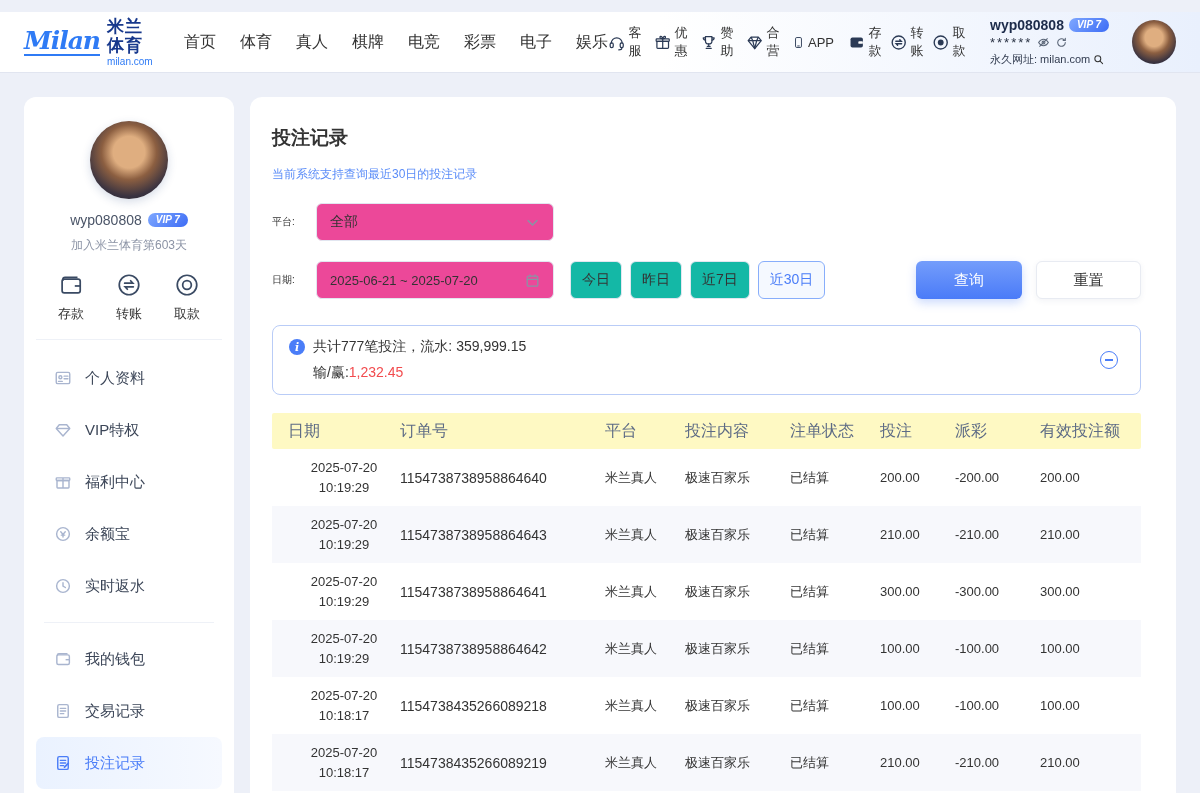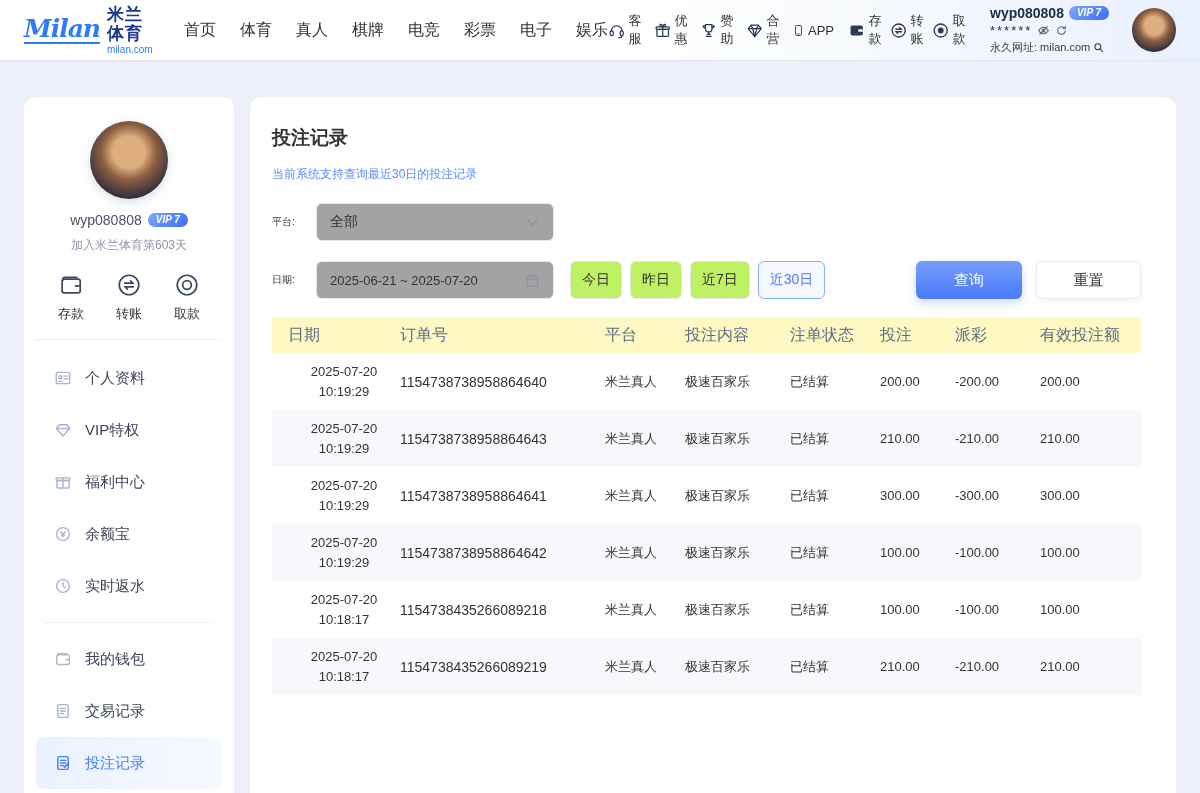--- a/index.html
+++ b/index.html
@@ -7,21 +7,21 @@
   body {
     font-family:"Liberation Sans","DejaVu Sans",sans-serif;
     background:#edf0f8; color:#333; overflow:hidden; position:relative;
   }
   svg { display:block; }
 
   
   .topnav {
     height:60px; background:linear-gradient(90deg,#ffffff 55%,#e9f0fd);
     display:flex; align-items:center; padding:11px 24px; box-shadow:0 1px 0 rgba(20,40,90,.05);
-    position:relative; z-index:2;
+    position:relative; z-index:2;margin-top:12px;
   }
   .logo { display:flex; align-items:center; gap:7px; cursor:pointer; }
   .logo-script {
     font-family:"DejaVu Serif",serif; font-style:italic; font-weight:bold;
     font-size:25px; color:#2f7bf5; letter-spacing:-1px;
     border-bottom:2px solid #2f7bf5; padding-bottom:1px; line-height:1;
   }
   .logo-stack { display:flex; flex-direction:column; line-height:1.15; }
   .logo-cn { font-size:17px; font-weight:bold; color:#17388c; letter-spacing:1px; }
   .logo-domain { font-size:10px; color:#2f7bf5; }
@@ -84,28 +84,28 @@
     background:#fff; border-radius:12px; padding:28px 35px 0 22px;
   }
   .page-title { font-size:19px; font-weight:bold; color:#333; }
   .page-subtitle { margin-top:15px; font-size:12px; color:#5a8cf8; }
 
   .filter-row { display:flex; align-items:center; margin-top:20px; }
   .filter-label { width:44px; font-size:10px; color:#333; flex:none; }
   .select-box, .date-box {
     width:238px; height:38px; border:1px solid #e2e6f0; border-radius:6px;
     display:flex; align-items:center; justify-content:space-between;
-    padding:0 13px; font-size:14px; color:#333; cursor:pointer; background:#a3a3a3;
+    padding:0 13px; font-size:14px; color:#333; cursor:pointer; background:#ec4899;
   }
   .date-box { font-size:13px; }
   .select-box svg, .date-box svg { width:15px; height:15px; flex:none; }
 
   .range-group { display:flex; margin-left:16px; }
   .range-btn {
-    min-width:52px; height:38px; border:1px solid #e2e6f0; border-radius:6px; background:#bef264;
+    min-width:52px; height:38px; border:1px solid #e2e6f0; border-radius:6px; background:#14b8a6;
     font-size:14px; color:#333; display:flex; align-items:center; justify-content:center;
     padding:0 11px; margin-right:8px; cursor:pointer; font-family:inherit;
   }
   .range-btn.active { color:#4a7df8; border-color:#88aefb; background:#f5f9ff; }
 
   .btn-primary {
     width:106px; height:38px; border-radius:6px; border:none; cursor:pointer;
     background:linear-gradient(180deg,#749dfb,#4a7bf8); color:#fff; font-size:15px;
     margin-left:auto; font-family:inherit; box-shadow:0 4px 10px rgba(74,124,248,.28);
   }
@@ -407,20 +407,31 @@
         <button class="range-btn">近7日</button>
 
         <button class="range-btn active">近30日</button>
 
     </div>
 
     <button class="btn-primary">查询</button>
     <button class="btn-reset">重置</button>
   </div>
 
+  <div class="summary">
+    <div class="sum-line1">
+      <span class="info-dot"></span>
+      <span>共计777笔投注，流水: 359,999.15</span>
+    </div>
+    <div class="sum-line2">
+      <span>输/赢: </span>
+      <span class="sum-loss">1,232.45</span>
+    </div>
+    <span class="minus-btn"></span>
+  </div>
 
   <div class="table">
     <div class="thead">
       <span>日期</span>
       <span>订单号</span>
       <span>平台</span>
       <span>投注内容</span>
       <span>注单状态</span>
       <span>投注</span>
       <span>派彩</span>

